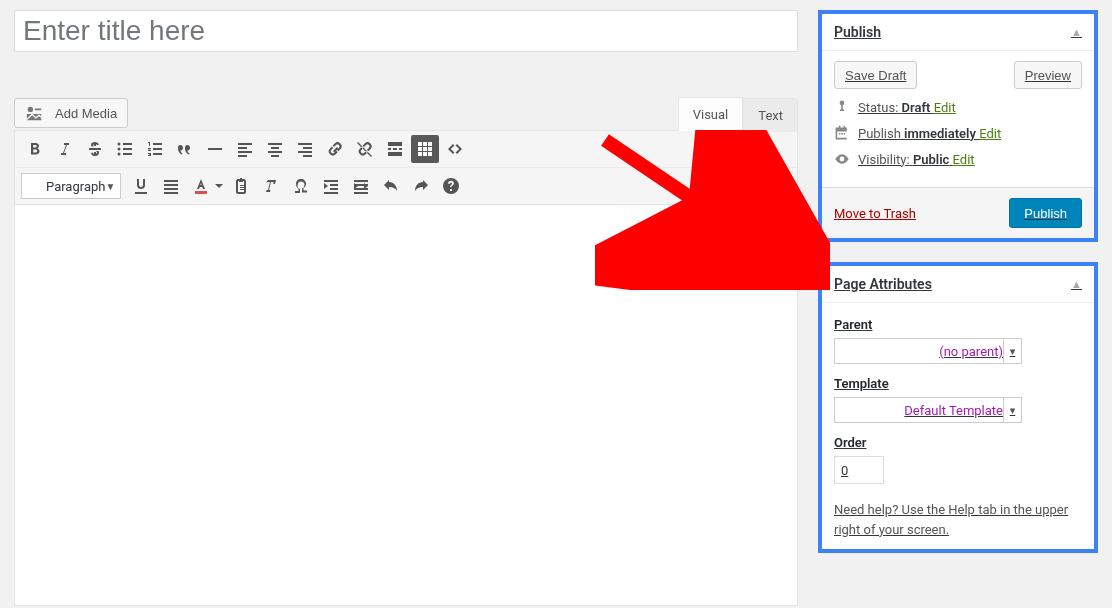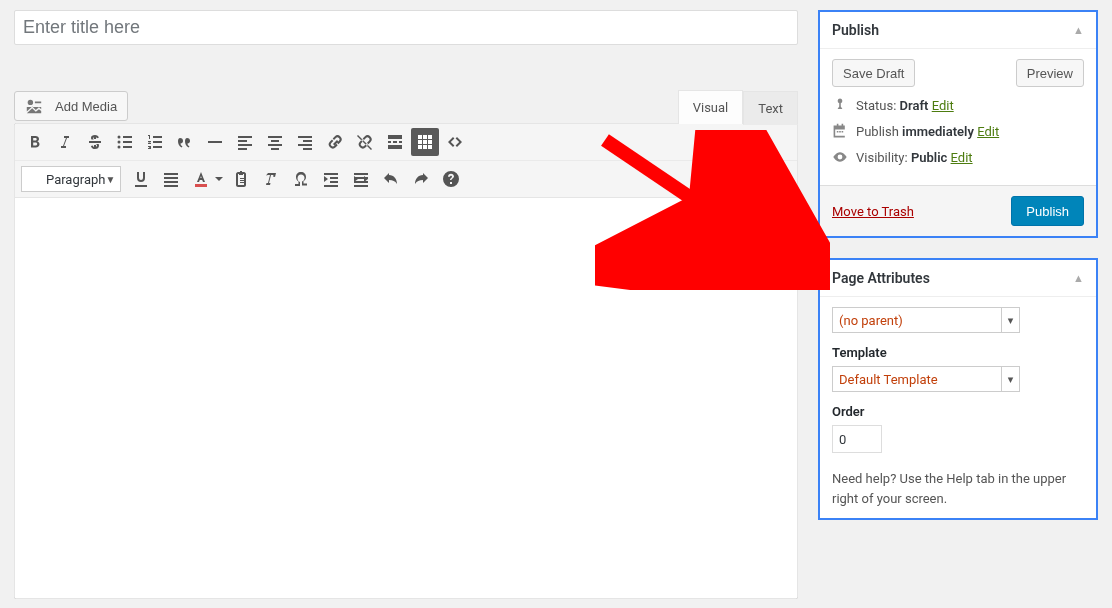--- a/index.html
+++ b/index.html
@@ -12,23 +12,23 @@
     height: 608px;
     overflow: hidden;
     position: relative;
   }
   .wrap { display: flex; padding: 10px 14px; gap: 20px; }
   .main-col { flex: 1; min-width: 0; }
   .side-col { width: 280px; }
 
   .title-input {
     width: 100%;
-    height: 35px;
+    height: 42px;
     padding: 3px 8px;
-    font-size: 18px;
+    font-size: 28px;
     line-height: 1.2;
     border: 1px solid #ddd;
     border-radius: 2px;
     background: #fff;
     color: #32373c;
   }
   .title-input::placeholder { color: #72777c; }
 
   .add-media-btn {
     margin-top: 46px;
@@ -86,22 +86,23 @@
   .tb-btn.active svg { fill: #fff; }
   .para-sel {
     width: 100px; height: 26px; border: 1px solid #ccc; background: #fff; font-size: 13px; padding: 0 24px;
     display: flex; align-items: center; justify-content: space-between; margin-right: 4px; cursor: pointer;
   }
   .para-sel .caret { font-size: 10px; color: #555; }
   .editor-area { height: 400px; background: #fff; }
 
   .postbox {
     background: #fff;
-    border: 2px solid #3b82f6;
+    border: 4px solid #3b82f6;
     margin-bottom: 20px;
+    text-decoration: underline;
   }
   .postbox-header {
     padding: 10px 12px;
     font-size: 14px;
     font-weight: 600;
     display: flex; justify-content: space-between; align-items: center;
     cursor: pointer;
     border-bottom: 1px solid #eee;
   }
   .postbox-header .toggle { color: #aaa; font-size: 11px; }
@@ -122,21 +123,21 @@
   .pub-footer .trash { color: #a00; text-decoration: underline; font-size: 13px; cursor: pointer; }
   .btn-primary {
     height: 30px; padding: 0 14px; border: 1px solid #0073aa; background: #0085ba; color: #fff; border-radius: 3px;
     font-size: 13px; cursor: pointer;
   }
 
   .pa-label { font-size: 13px; font-weight: 600; color: #23282d; margin: 12px 0 6px; }
   .pa-label:first-child { margin-top: 4px; }
   .pa-select {
     width: 188px; height: 26px; border: 1px solid #ccc; background: #fff; padding: 0 6px;
-    display: flex; align-items: center; justify-content: space-between; font-size: 13px; color: #c2410c;
+    display: flex; align-items: center; justify-content: flex-end; font-size: 13px; color: #a21caf;
     cursor: pointer;
   }
   .pa-select .dd { width: 18px; height: 24px; border-left: 1px solid #ccc; margin-right: -6px; display:flex; align-items:center; justify-content:center;}
   .pa-select .dd::after { content: "▾"; font-size: 11px; color: #555; }
   .pa-order {
     width: 50px; height: 28px; border: 1px solid #ddd; padding: 0 6px; font-size: 13px; display: flex; align-items: center;
   }
   .pa-help { font-size: 13px; color: #555; line-height: 1.5; margin-top: 16px; }
 
   .arrow-annotation {
@@ -386,20 +387,21 @@
         <button class="btn-primary"><span>Publish</span></button>
       </div>
     </div>
 
     <div class="postbox">
       <div class="postbox-header">
         <span>Page Attributes</span>
         <span class="toggle">▲</span>
       </div>
       <div class="postbox-body">
+        <div class="pa-label">Parent</div>
         <div class="pa-select">
           <span>(no parent)</span>
             <span class="dd"></span>
         </div>
 
         <div class="pa-label">Template</div>
         <div class="pa-select">
           <span>Default Template</span>
             <span class="dd"></span>
         </div>

